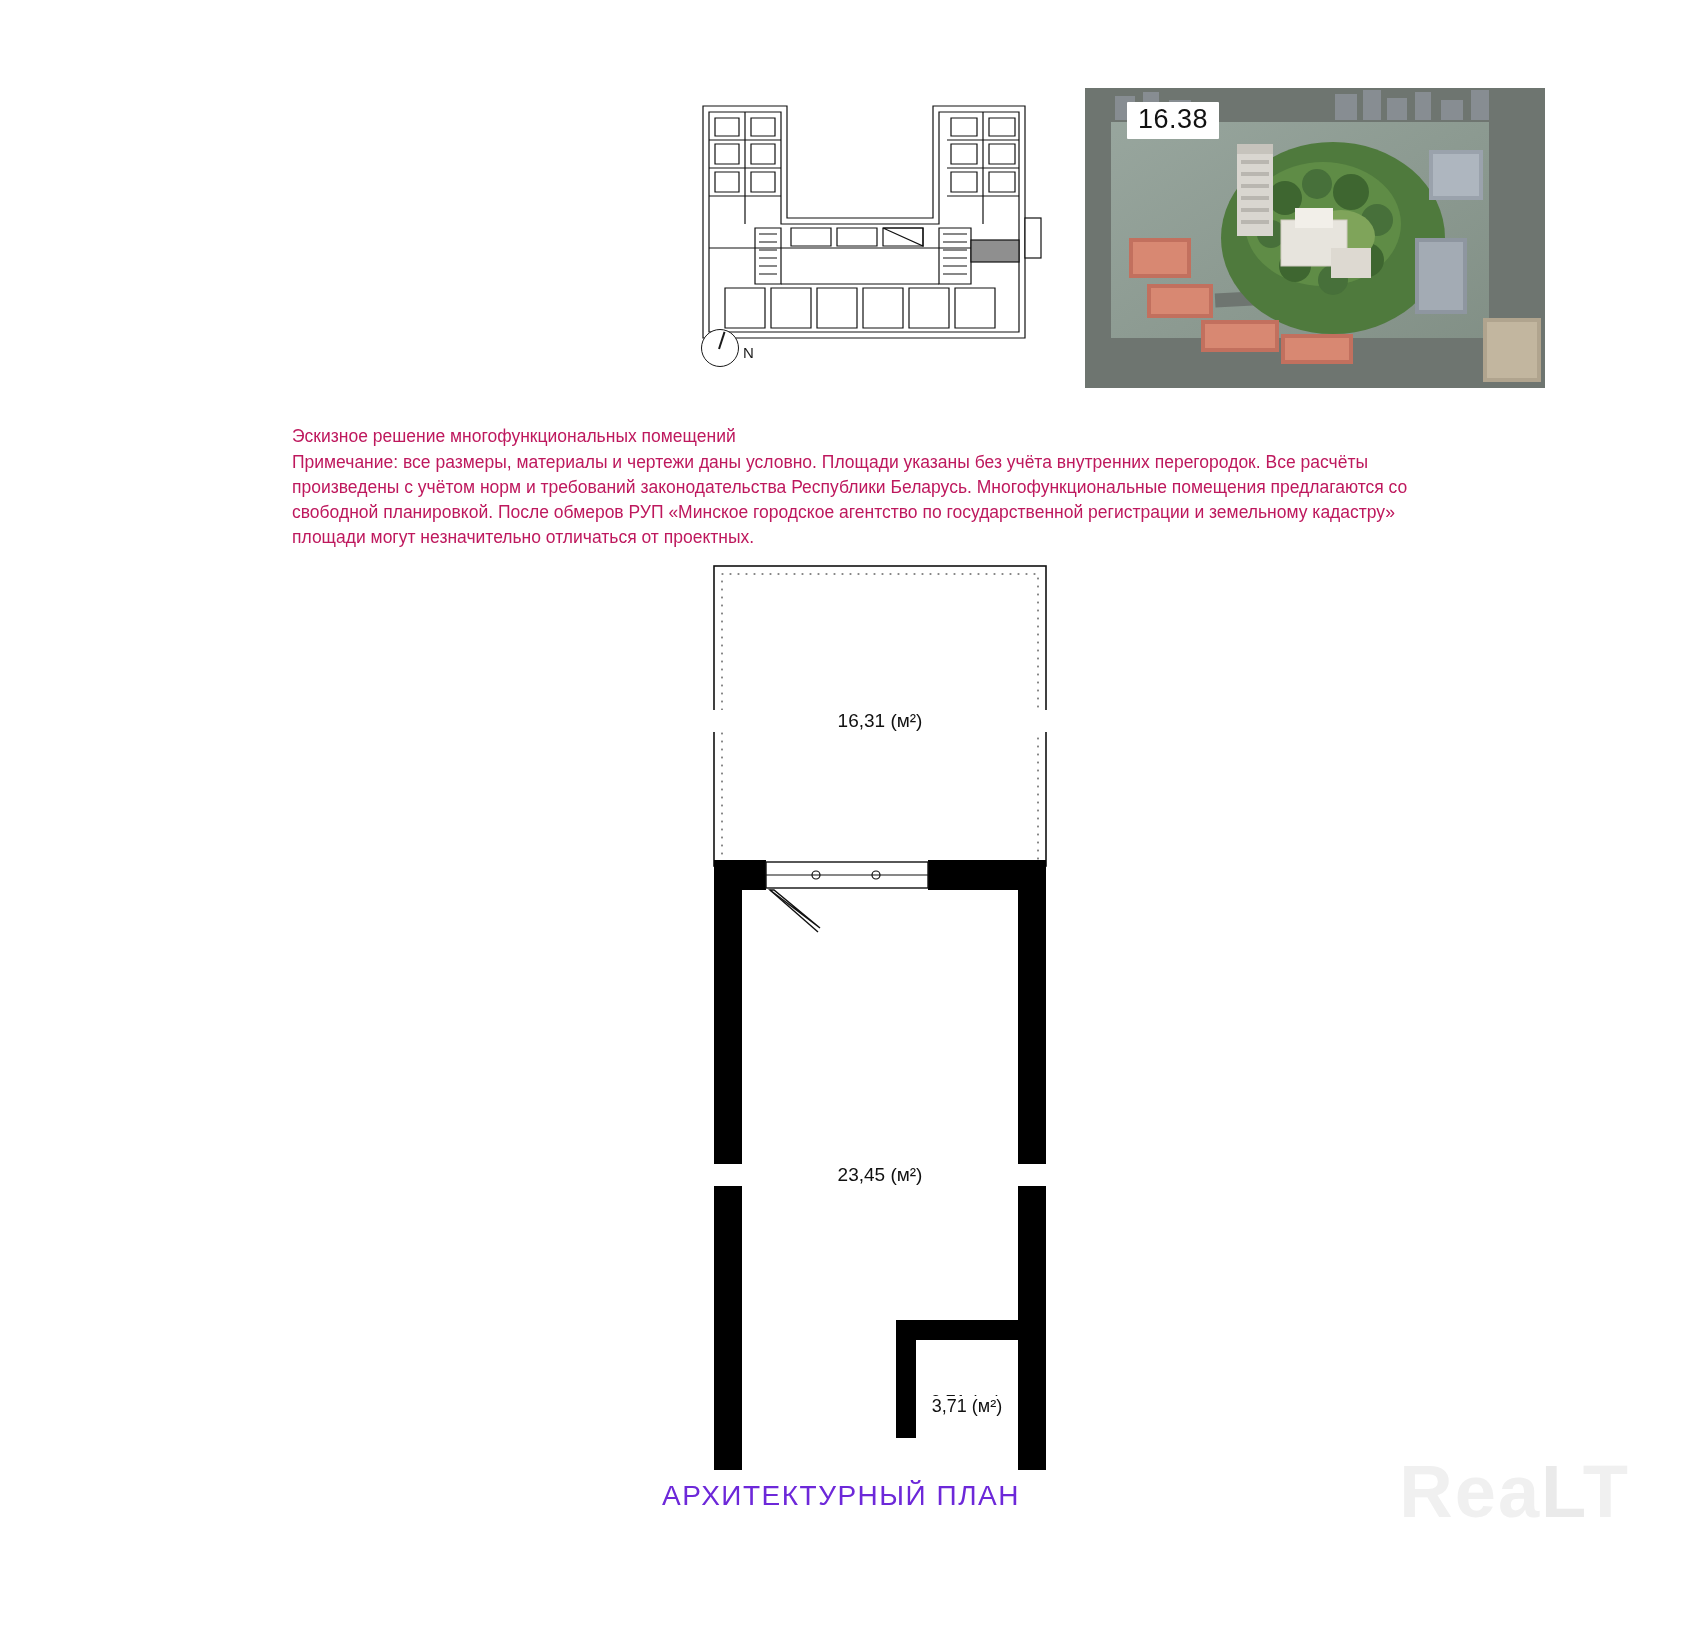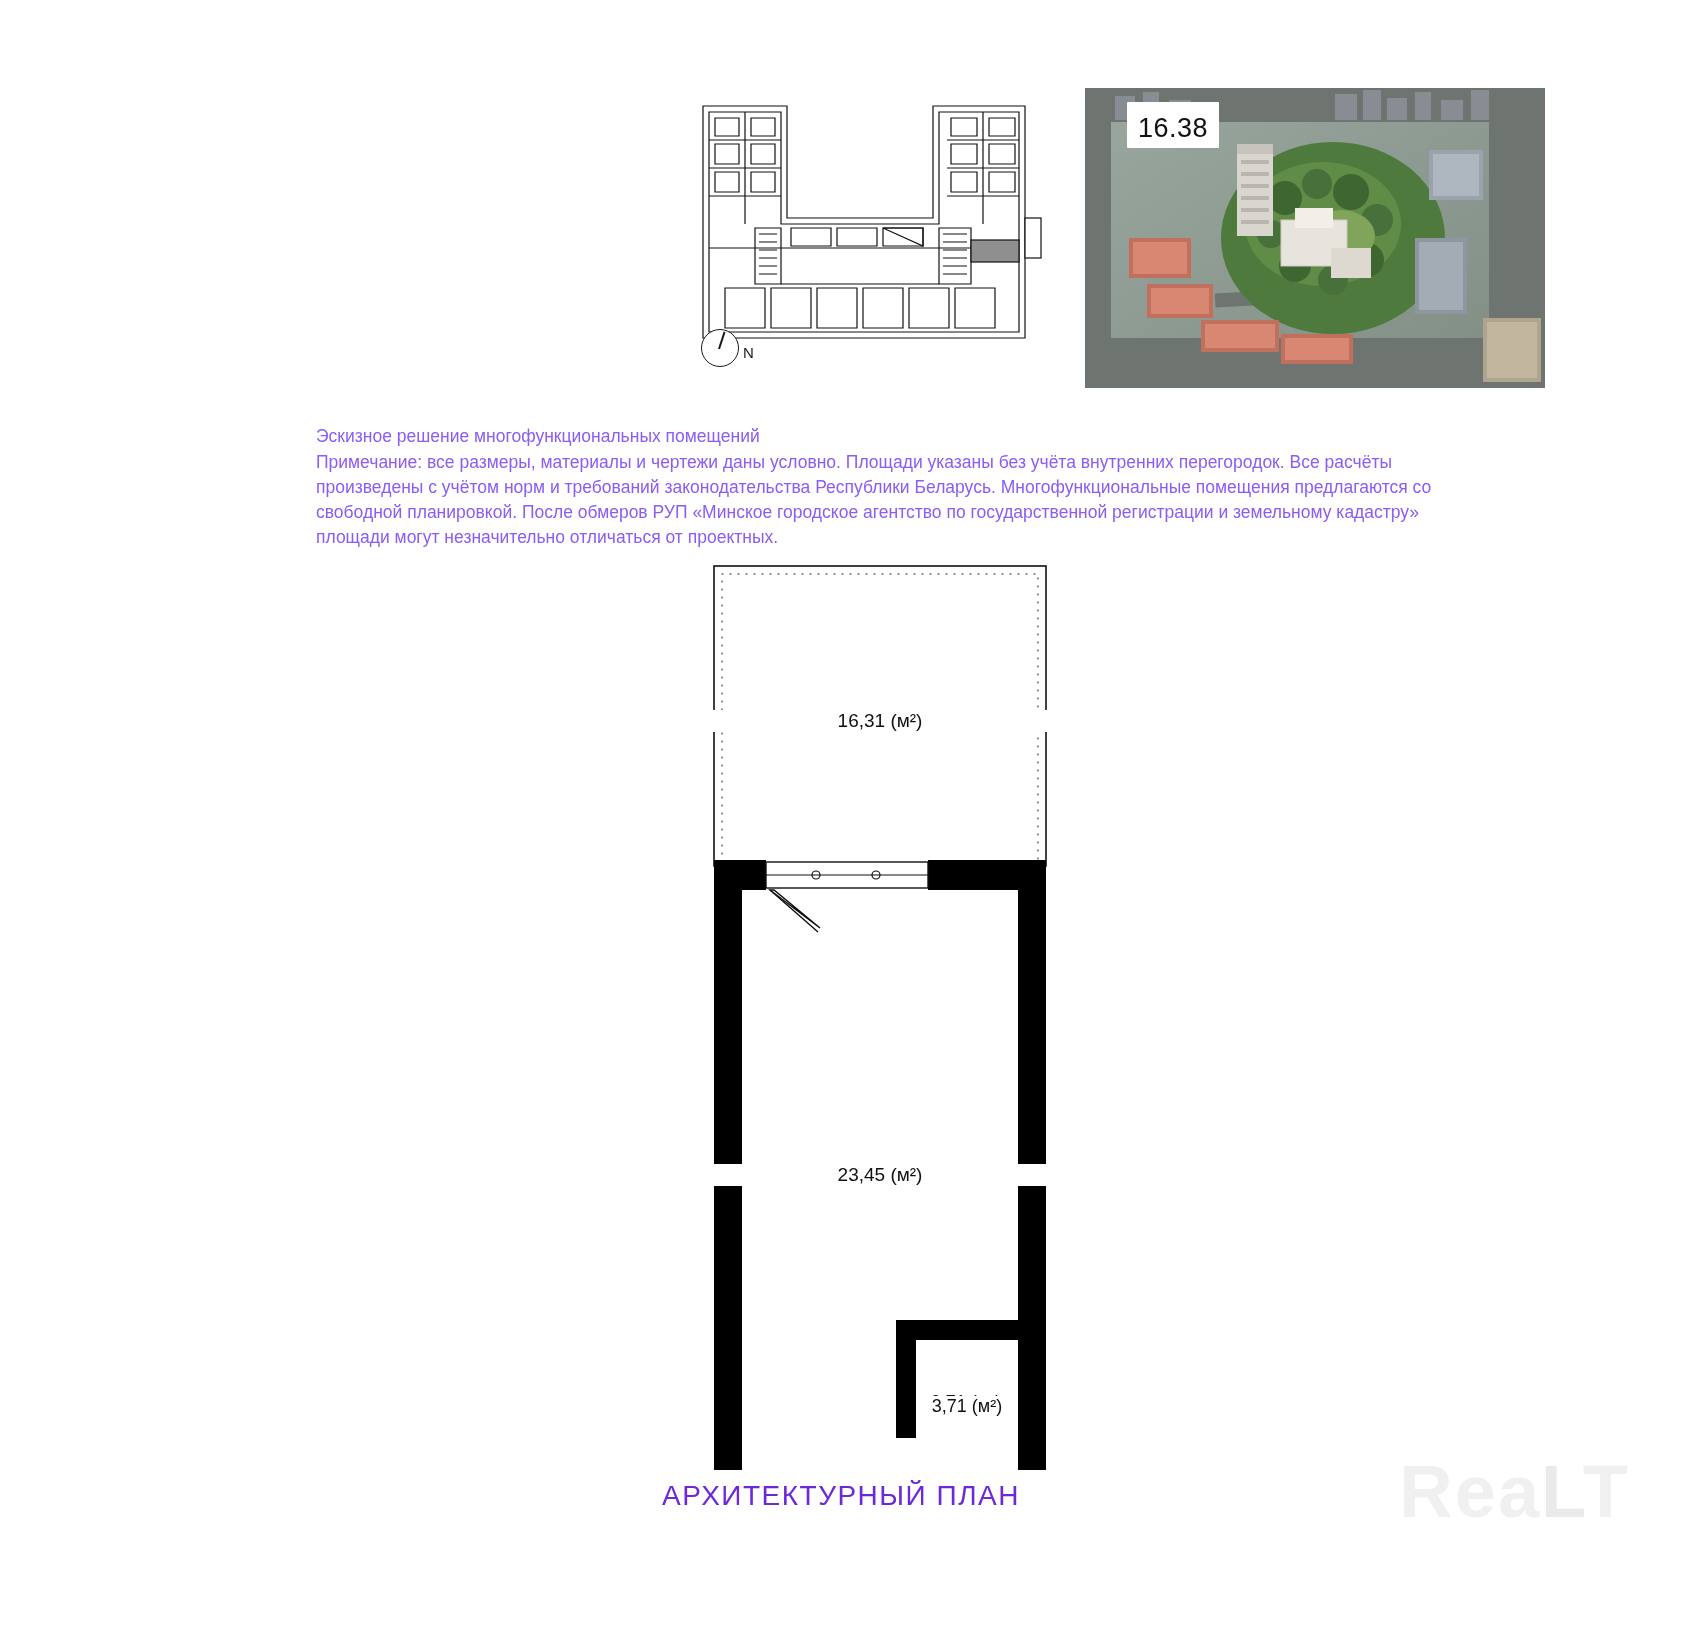--- a/index.html
+++ b/index.html
@@ -101,35 +101,34 @@
     background: #6d7f63;
   }
   .render svg { display: block; }
   .render .badge {
     position: absolute;
     left: 42px;
     top: 14px;
     background: #ffffff;
     color: #111;
     font-size: 27px;
-    padding: 11px 11px 4px 11px;
+    padding: 2px 11px 4px 11px;
     letter-spacing: 0.5px;
     border-radius: 1px;
   }
 
   
   .notes {
     position: absolute;
     left: 292px;
     top: 424px;
     width: 1180px;
     font-size: 17.5px;
     line-height: 25px;
-    color: #8b5cf6;
-    margin-left: 24px;
+    color: #be185d;
   }
   .notes .line { white-space: normal; }
   .notes .line.first { margin-bottom: 1px; }
 
   
   .plan {
     position: absolute;
     left: 700px;
     top: 560px;
     width: 360px;

